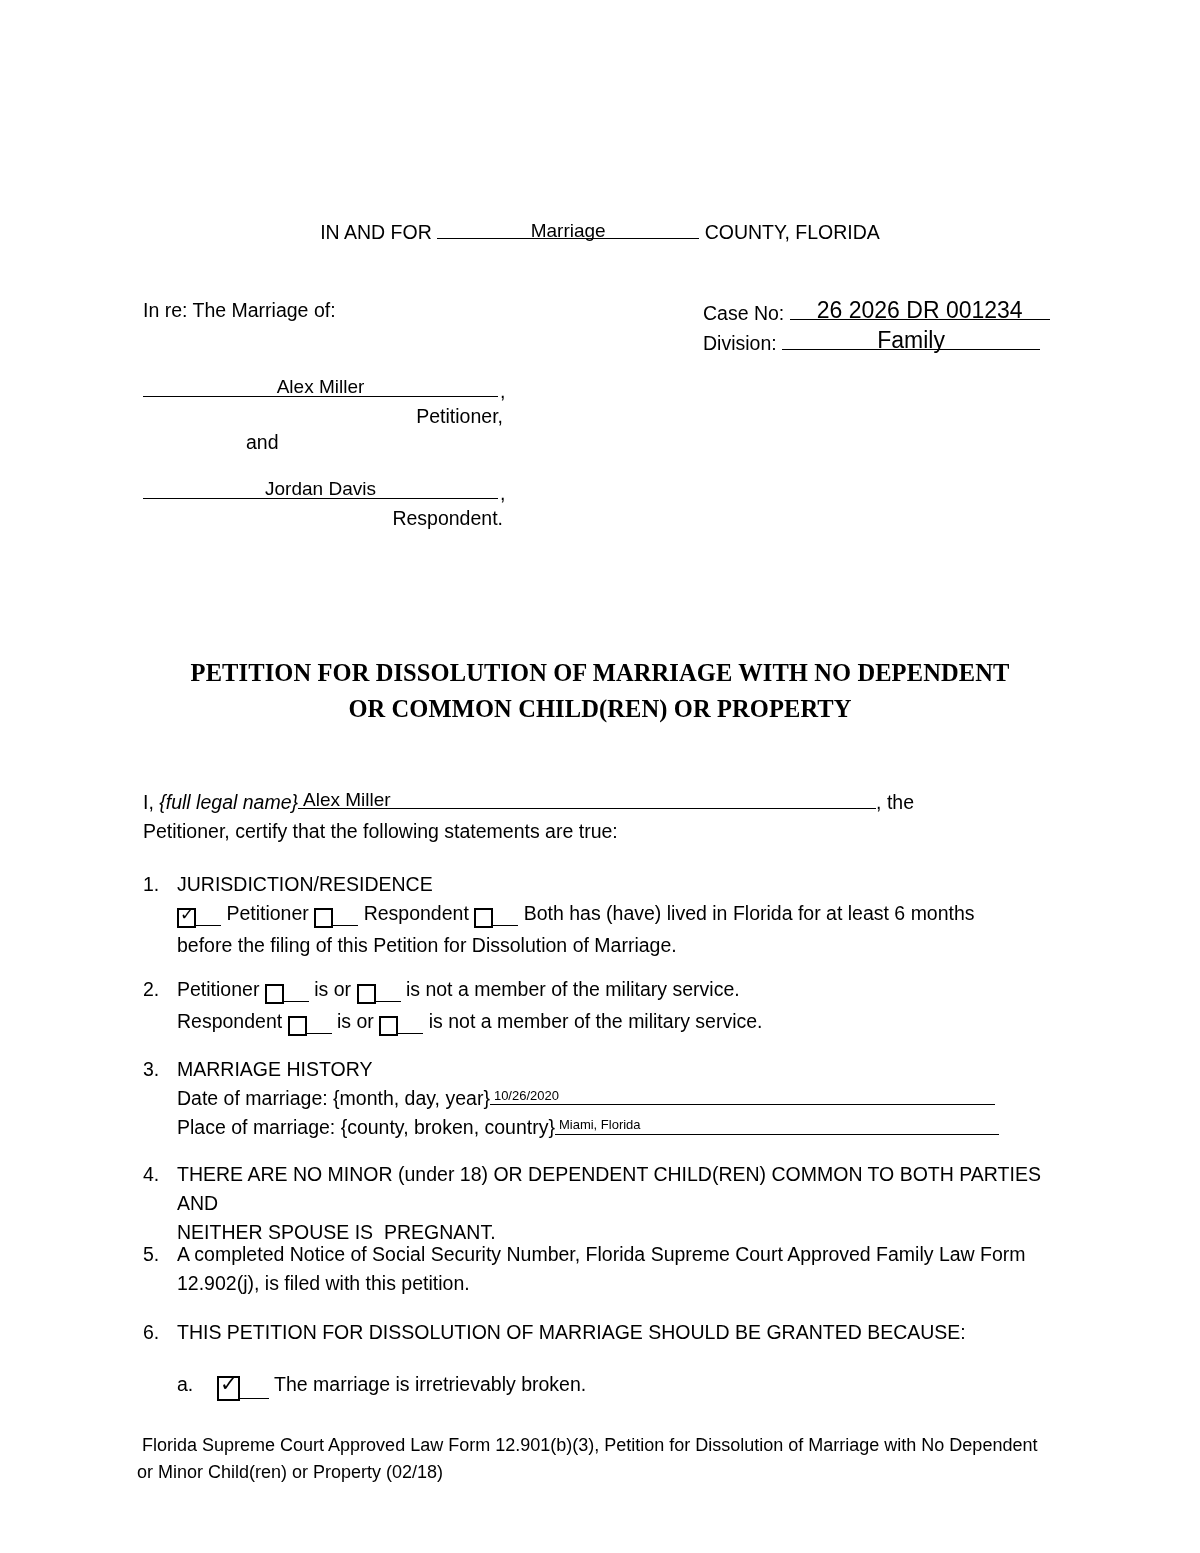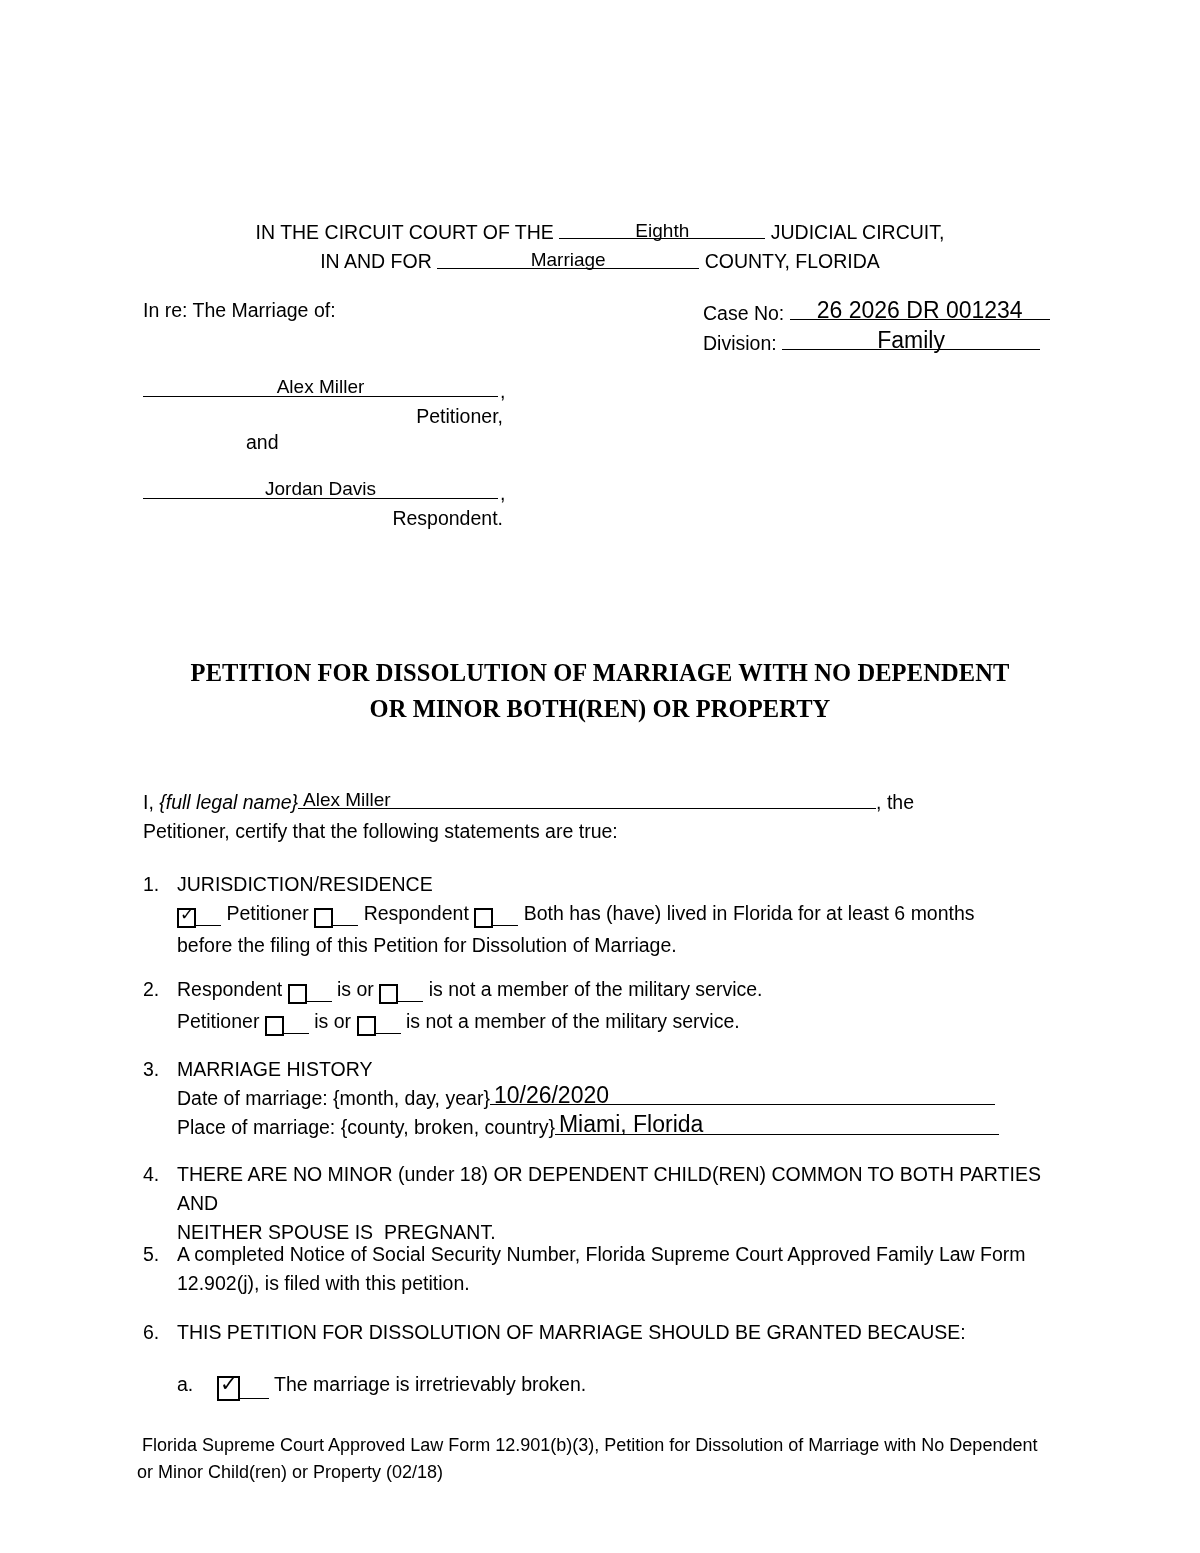--- a/index.html
+++ b/index.html
@@ -257,48 +257,40 @@
   }
   .mfield .under {
     display: inline-block;
     border-bottom: 1.4px solid #000;
     height: 1.05em;
   }
   .mfield .val {
     position: absolute;
     left: 4px;
     top: -3px;
-    font-size: 23px;
+    font-size: 13px;
     white-space: nowrap;
   }
 
   
   .footer {
     position: absolute;
     left: 137px;
     top: 1432px;
     width: 920px;
     font-size: 18px;
     line-height: 27px;
   }
 </style>
 </head>
 <body>
 
 <div class="page">
 
   <div class="caption">
-    <div class="cap-line">
-      <span>IN THE CIRCUIT COURT OF THE</span>
-      <span class="blankwrap" style="width:206px;">
-        <span class="under" style="width:206px;"></span>
-        <span class="val fill">Eighth</span>
-      </span>
-      <span>JUDICIAL CIRCUIT,</span>
-    </div>
     <div class="cap-line">
       <span>IN AND FOR</span>
       <span class="blankwrap" style="width:262px;">
         <span class="under" style="width:262px;"></span>
         <span class="val fill">Marriage</span>
       </span>
       <span>COUNTY, FLORIDA</span>
     </div>
   </div>
 
@@ -331,42 +323,42 @@
     <div style="height:22px;"></div>
     <div class="party-name">
       <span class="under"></span><span class="comma">,</span>
       <span class="val fill">Jordan Davis</span>
     </div>
     <div class="party-role">Respondent.</div>
   </div>
 
   <div class="doc-title">
     <div>PETITION FOR DISSOLUTION OF MARRIAGE WITH NO DEPENDENT</div>
-    <div>OR MINOR BOTH(REN) OR PROPERTY</div>
+    <div>OR COMMON CHILD(REN) OR PROPERTY</div>
   </div>
 
   <div class="intro">
     <div><span>I, </span><span class="it">{full legal name}</span><span class="namewrap"><span class="under"></span><span class="val fill">Alex Miller</span></span><span>, the</span></div>
     <div>Petitioner, certify that the following statements are true:</div>
   </div>
 
   <div class="item" style="left:143px; top:870px; width:916px;">
     <span class="num">1.</span>
     <div class="body">
       <div>JURISDICTION/RESIDENCE</div>
       <div style="white-space:nowrap;"><span class="cb"><span class="box"><span class="tick">✓</span></span><span class="tail"></span></span> <span>Petitioner</span> <span class="cb"><span class="box"></span><span class="tail"></span></span> <span>Respondent</span> <span class="cb"><span class="box"></span><span class="tail"></span></span> <span>Both</span> <span>has (have) lived in Florida for at least 6 months</span></div>
       <div>before the filing of this Petition for Dissolution of Marriage.</div>
     </div>
   </div>
 
   <div class="item" style="left:143px; top:975px; width:916px;">
     <span class="num">2.</span>
     <div class="body">
+      <div style="white-space:nowrap;"><span>Petitioner</span> <span class="cb"><span class="box"></span><span class="tail"></span></span> <span>is or</span> <span class="cb"><span class="box"></span><span class="tail"></span></span> <span>is not a member of the military service.</span></div>
       <div style="white-space:nowrap;"><span>Respondent</span> <span class="cb"><span class="box"></span><span class="tail"></span></span> <span>is or</span> <span class="cb"><span class="box"></span><span class="tail"></span></span> <span>is not a member of the military service.</span></div>
-      <div style="white-space:nowrap;"><span>Petitioner</span> <span class="cb"><span class="box"></span><span class="tail"></span></span> <span>is or</span> <span class="cb"><span class="box"></span><span class="tail"></span></span> <span>is not a member of the military service.</span></div>
     </div>
   </div>
 
   <div class="item" style="left:143px; top:1055px; width:916px;">
     <span class="num">3.</span>
     <div class="body">
       <div>MARRIAGE HISTORY</div>
       <div style="white-space:nowrap;"><span>Date of marriage: </span><span class="it">{month, day, year}</span><span class="mfield" style="width:505px;"><span class="under" style="width:505px;"></span><span class="val fill">10/26/2020</span></span></div>
       <div style="white-space:nowrap;"><span>Place of marriage: </span><span class="it">{county, broken, country}</span><span class="mfield" style="width:444px;"><span class="under" style="width:444px;"></span><span class="val fill">Miami, Florida</span></span></div>
     </div>

